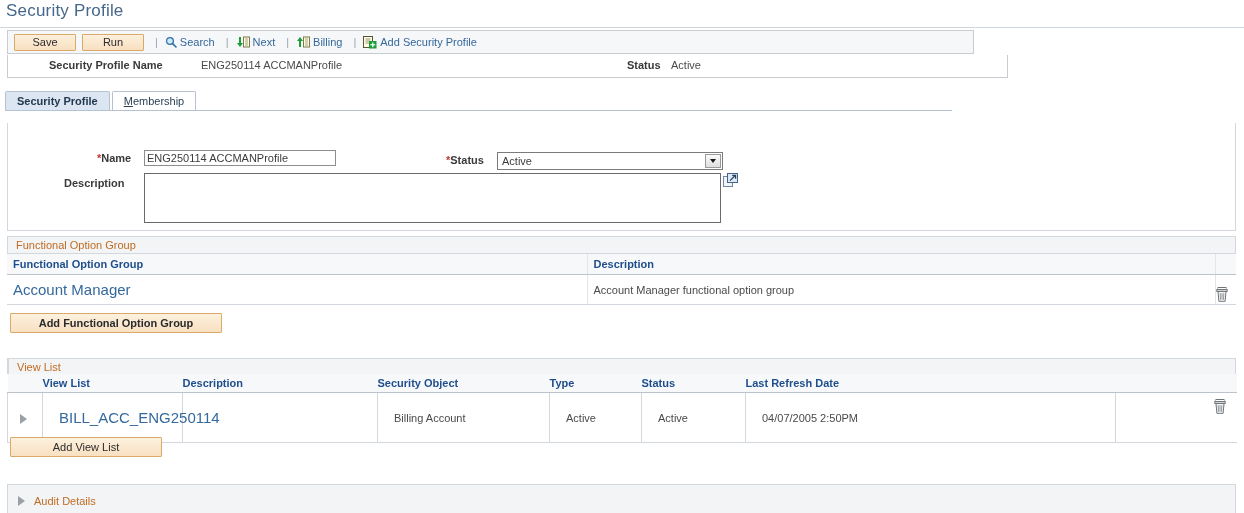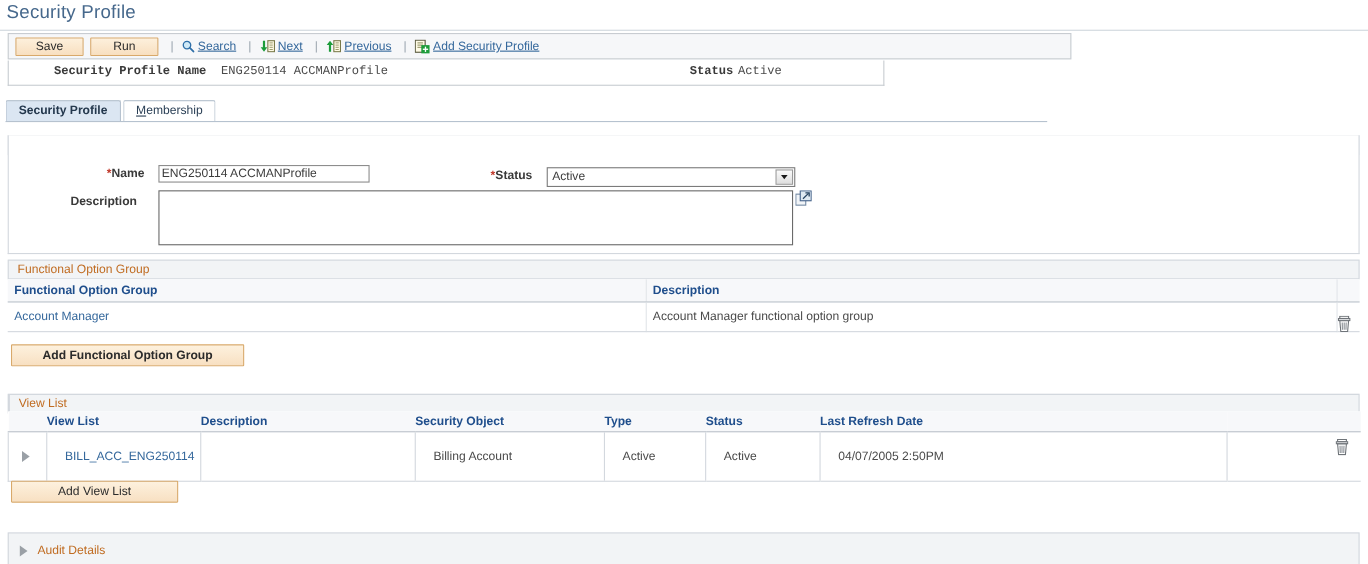--- a/index.html
+++ b/index.html
@@ -62,33 +62,31 @@
     font-size: 11px;
   }
   .tb-link {
     color: #35689c;
     font-size: 11px;
     white-space: nowrap;
     cursor: pointer;
     display: inline-flex;
     align-items: center;
     gap: 3px;
-    text-decoration: underline;
   }
   .tb-ico { display: inline-block; line-height: 0; }
 
   
   #name-bar {
     position: absolute;
-    left: 7px; top: 55px; width: 797px; height: 23px;
+    left: 7px; top: 55px; width: 1001px; height: 23px;
     background: #ffffff;
     border: 1px solid #c8ccd1;
     border-top: none;
     box-sizing: border-box;
-    font-family: Liberation Mono, monospace;
   }
   #name-bar .lbl {
     position: absolute;
     font-weight: bold; color: #3a3a3a; font-size: 11px;
     top: 4px;
   }
   #name-bar .val {
     position: absolute;
     color: #4a4a4a; font-size: 11px; top: 4px;
   }
@@ -248,21 +246,21 @@
     font-size: 11px;
     color: #4a4a4a;
     padding: 6px 0 6px 6px;
     height: 27px;
     box-sizing: border-box;
     vertical-align: middle;
   }
   .cell-link {
     color: #35689c;
     cursor: pointer;
-    font-size: 11px;
+    font-size: 15px;
   }
 
   
   #vl-hdr { left: 7px; top: 358px; width: 1229px; }
   #vl-table {
     position: absolute; left: 7px; top: 374px;
     width: 1229px;
     border-collapse: collapse;
     table-layout: fixed;
     background: #ffffff;
@@ -388,21 +386,21 @@
     <span class="tb-ico">
       <svg width="14" height="12" viewBox="0 0 14 12">
         <path d="M3 11 L3 5 L1 5 L4 1 L7 5 L5 5 L5 11 Z" fill="#1d9c3a"></path>
         <rect x="7.5" y="1" width="6" height="10" fill="#fffbe6" stroke="#7a7a4a" stroke-width="1"></rect>
         <line x1="9" y1="3" x2="12" y2="3" stroke="#9a9a6a" stroke-width="0.9"></line>
         <line x1="9" y1="5" x2="12" y2="5" stroke="#9a9a6a" stroke-width="0.9"></line>
         <line x1="9" y1="7" x2="12" y2="7" stroke="#9a9a6a" stroke-width="0.9"></line>
         <line x1="9" y1="9" x2="12" y2="9" stroke="#9a9a6a" stroke-width="0.9"></line>
       </svg>
     </span>
-    <span>Previous</span>
+    <span>Billing</span>
   </span>
 
   <span class="tb-sep">|</span>
 
   <span class="tb-link">
     <span class="tb-ico">
       <svg width="14" height="13" viewBox="0 0 14 13">
         <rect x="0.5" y="0.5" width="9" height="11" fill="#fffbe6" stroke="#55553a" stroke-width="1"></rect>
         <line x1="2.5" y1="3" x2="7.5" y2="3" stroke="#8a8a5a" stroke-width="0.9"></line>
         <line x1="2.5" y1="5" x2="7.5" y2="5" stroke="#8a8a5a" stroke-width="0.9"></line>

